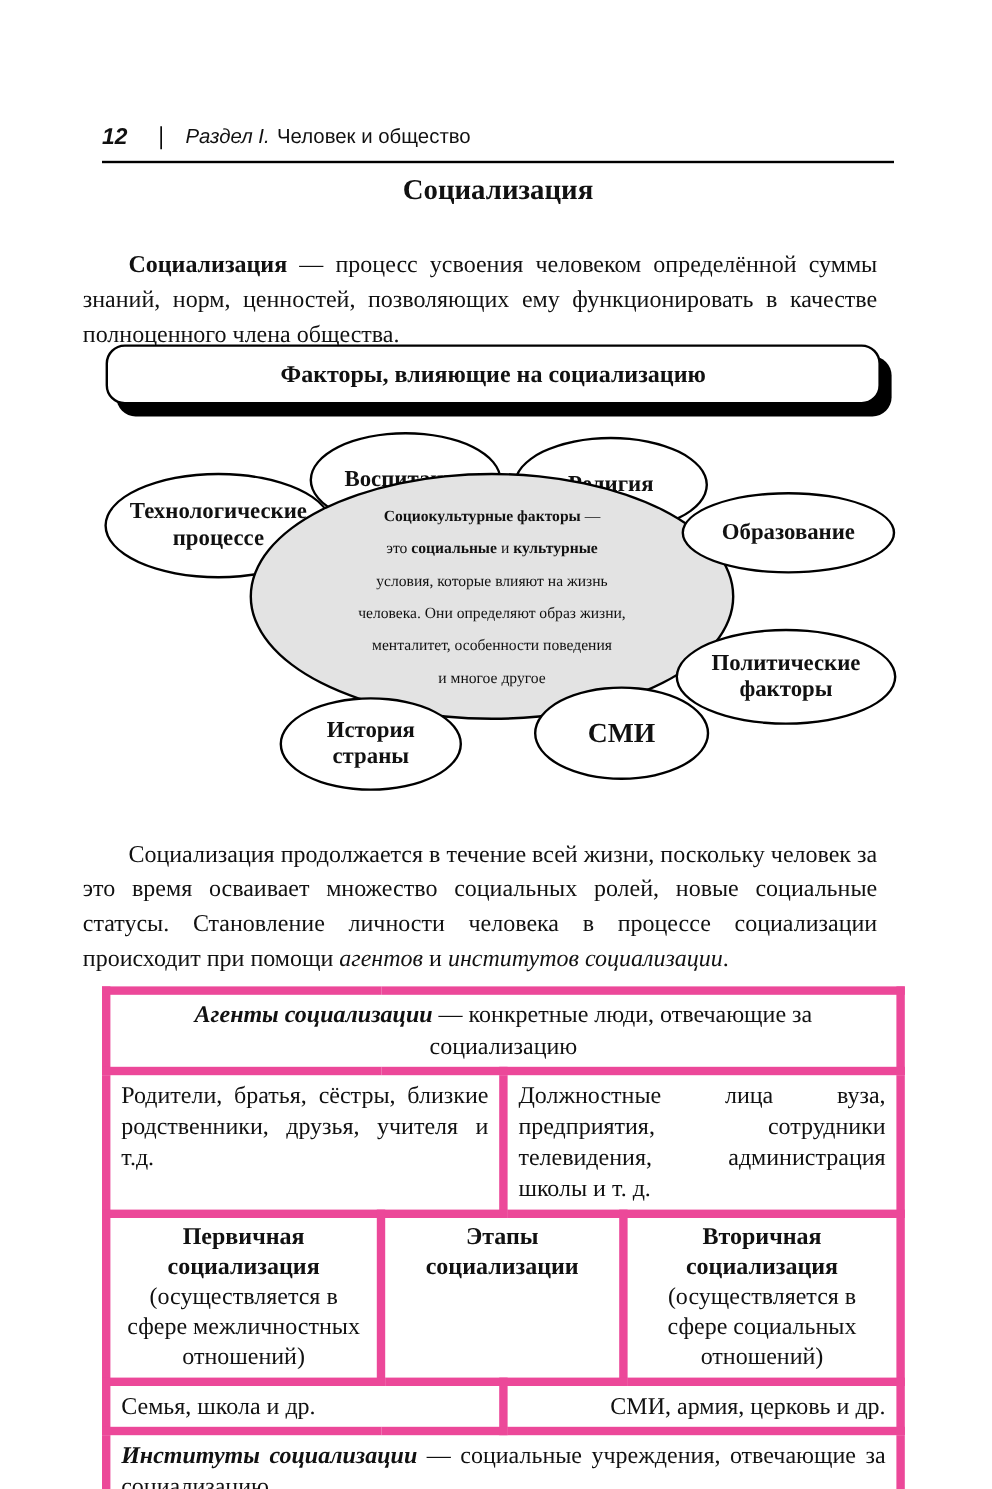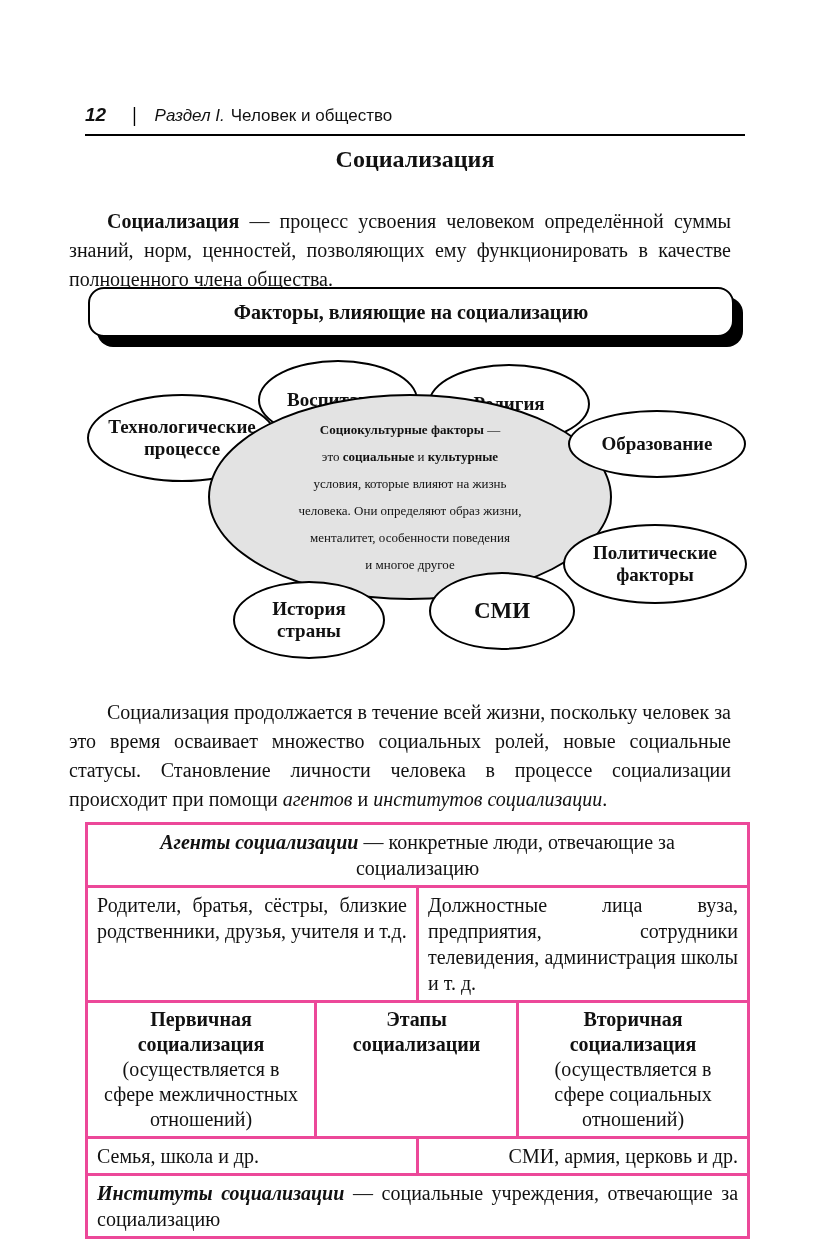--- a/index.html
+++ b/index.html
@@ -13,21 +13,21 @@
   }
   .sheet { position:absolute; inset:0; }
 
   
   .runhead {
     position:absolute; left:85px; top:104px; width:660px;
     font-family:"Liberation Sans", sans-serif;
     font-size:17px;
     border-bottom:2px solid #000;
     padding-bottom:8px;
-    display:flex; align-items:flex-end;
+    display:flex; align-items:flex-start;
   }
   .runhead .pgnum { font-weight:bold; font-style:italic; font-size:19px; }
   .runhead .sep { margin:0 18px 0 26px; color:#000; font-weight:300; transform:scaleY(1.2); }
   .runhead .sec-it { font-style:italic; margin-right:6px; }
 
   
   .chapter-title {
     position:absolute; left:85px; top:146px; width:660px;
     text-align:center; font-weight:bold; font-size:24px;
   }
@@ -68,36 +68,36 @@
   }
   .ell.back { z-index:1; }
   .ell.front { z-index:3; }
   .ell-vospitanie   { left:173px; top:8px;   width:160px; height:80px; }
   .ell-religiya     { left:343px; top:12px;  width:162px; height:80px; }
   .ell-tekhno       { left:2px;   top:42px;  width:190px; height:88px; }
   .ell-obrazovanie  { left:483px; top:58px;  width:178px; height:68px; }
   .ell-traditsii    { left:1px;   top:164px; width:158px; height:64px; }
   .ell-politicheskie{ left:478px; top:172px; width:184px; height:80px; }
   .ell-istoriya     { left:148px; top:229px; width:152px; height:78px; }
-  .ell-smi          { left:344px; top:220px; width:146px; height:78px; font-size:23px; }
+  .ell-smi          { left:360px; top:220px; width:146px; height:78px; font-size:23px; }
   .ell-center {
     left:123px; top:42px; width:404px; height:206px;
     z-index:2;
     font-weight:normal; font-size:13px; line-height:27px;
     padding:6px 18px;
   }
 
   
   .soc-table {
     position:absolute; left:85px; top:822px; width:662px;
     border-collapse:collapse; table-layout:fixed;
     font-size:20px; line-height:26px;
   }
   .soc-table td {
-    border:3px solid #ec4899;
+    border:7px solid #ec4899;
     padding:4px 9px;
     vertical-align:top;
     box-sizing:border-box;
   }
   .soc-table .center { text-align:center; }
   .soc-table .right { text-align:right; }
   .soc-table .just { text-align:justify; }
   .row-agents-header td { height:36px; }
   .row-agents-cells td { height:84px;margin-left:28px; }
   .row-stages td { height:98px; text-align:center; line-height:25px; }

